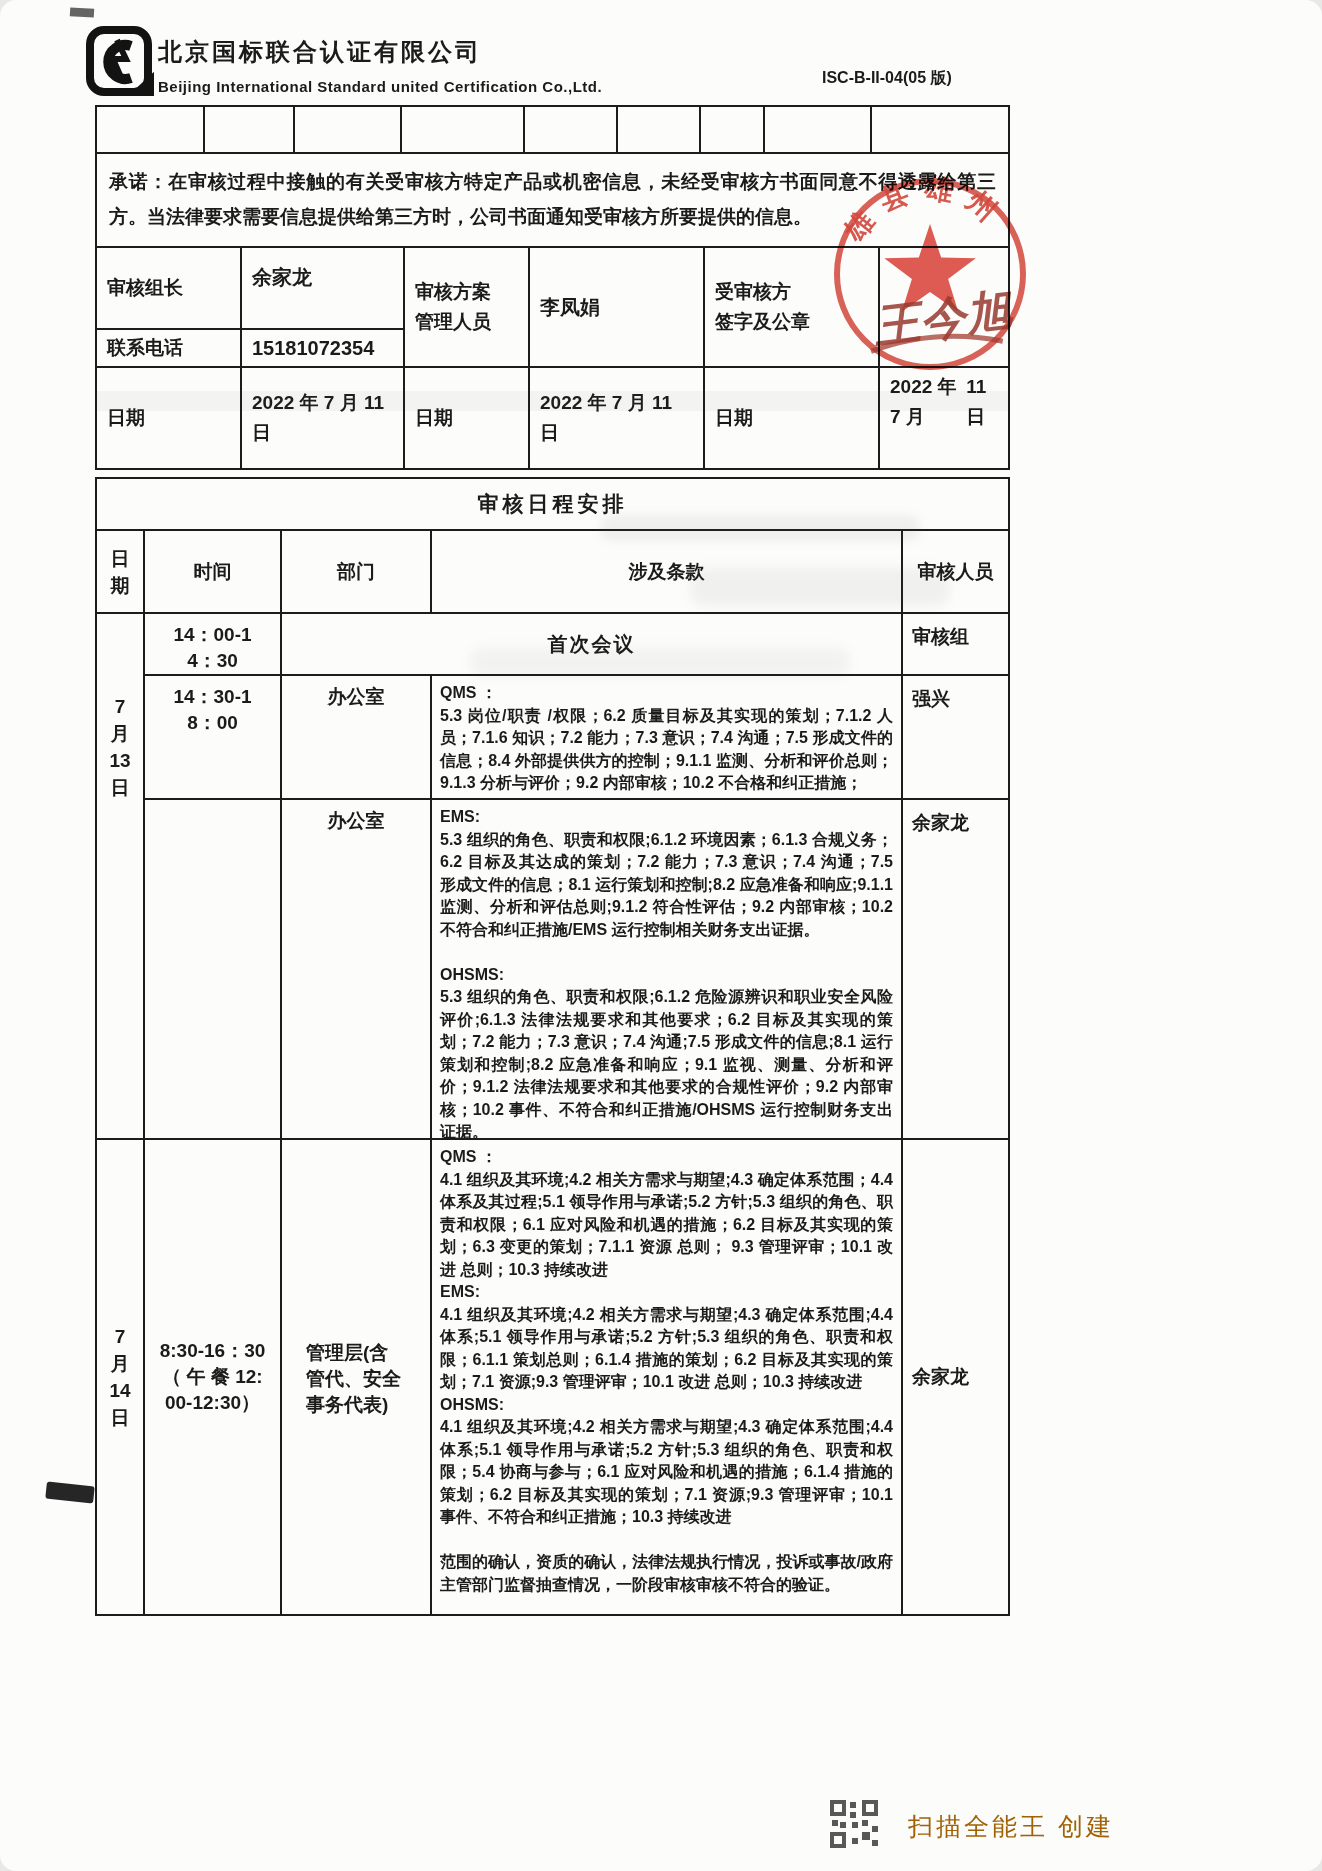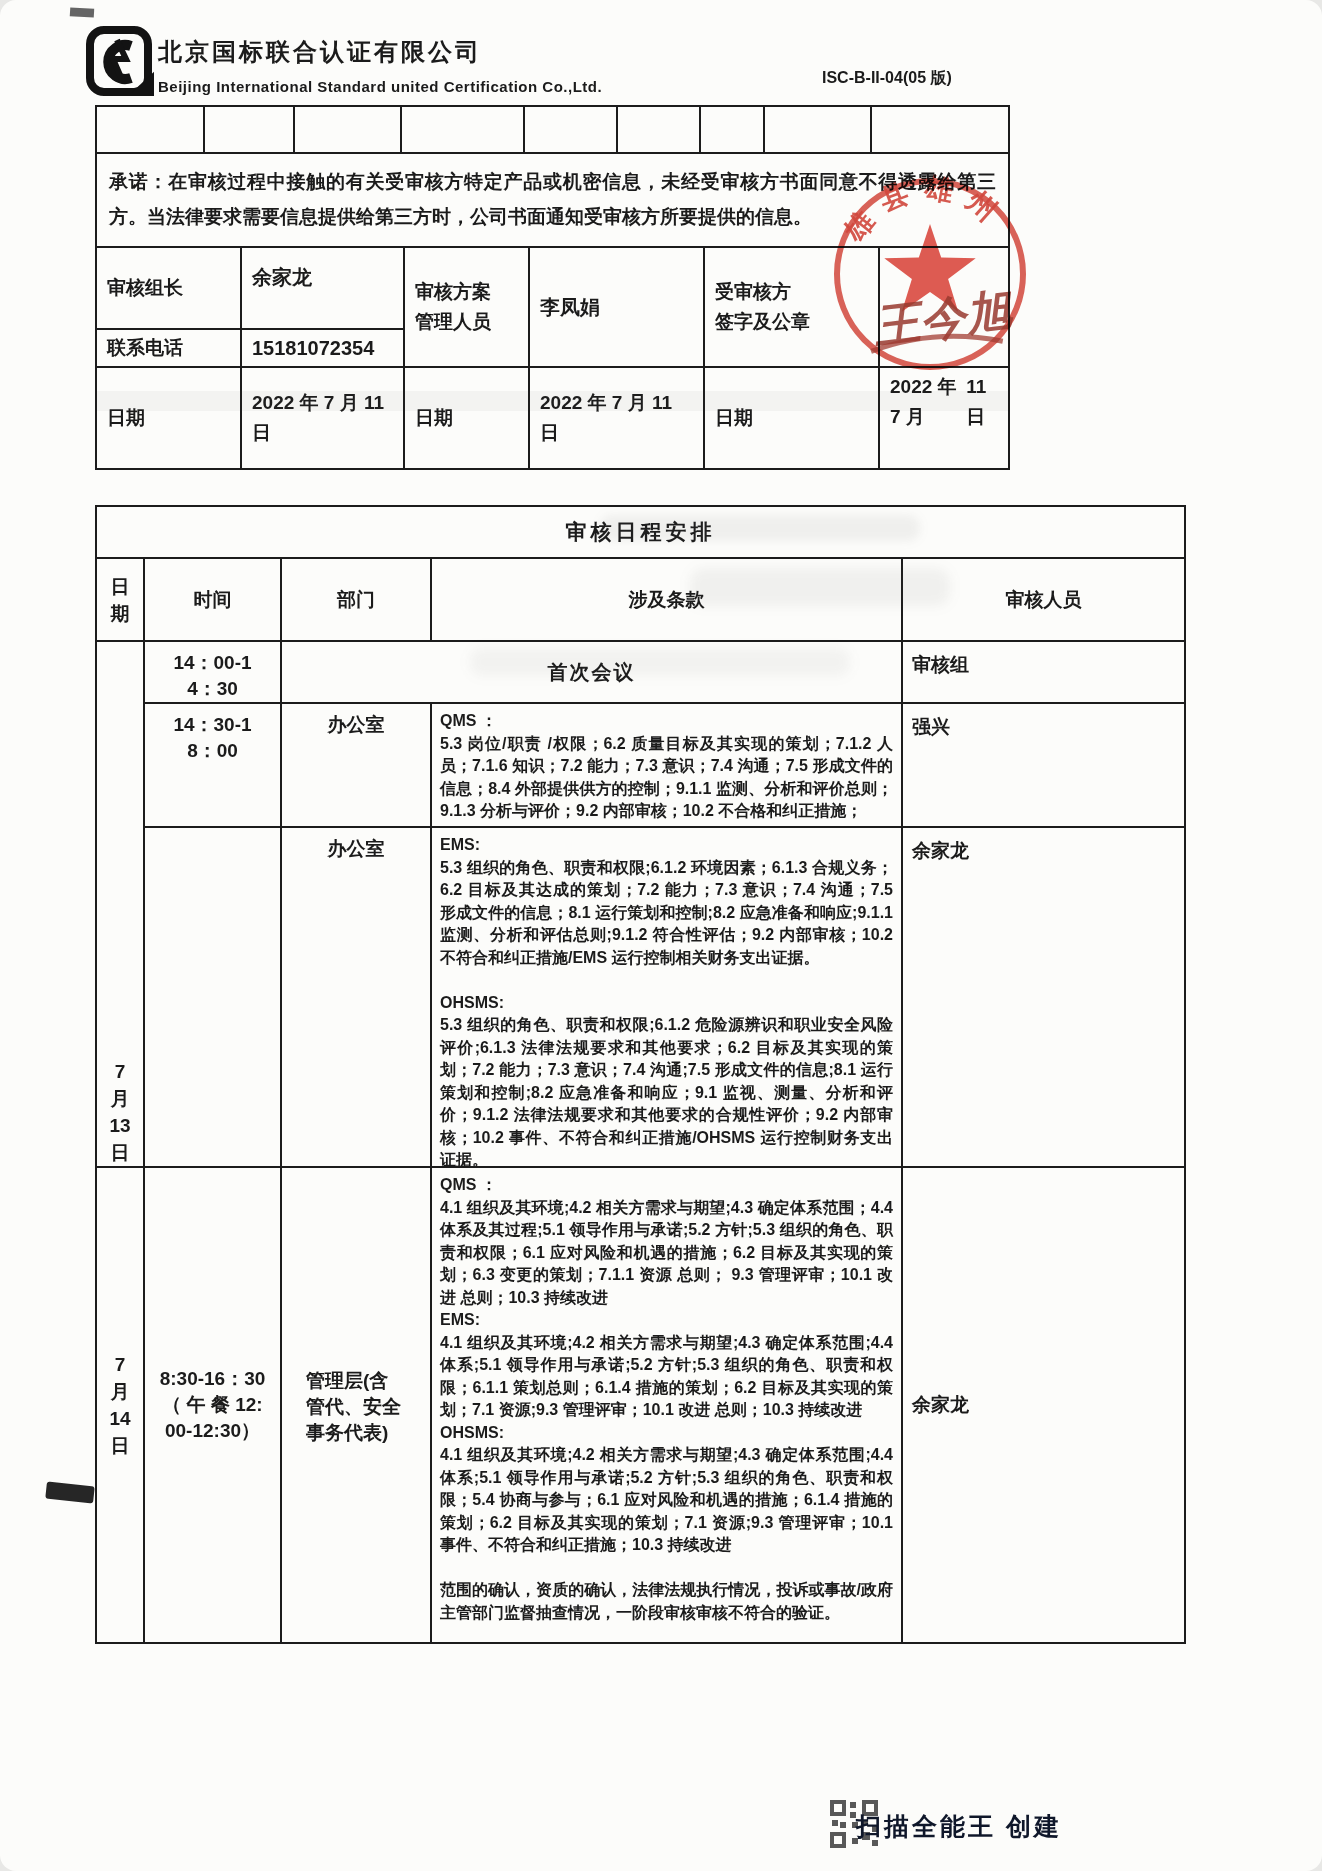--- a/index.html
+++ b/index.html
@@ -26,47 +26,47 @@
       display:flex;align-items:center;padding:4px 10px;font-size:19px;font-weight:700;line-height:30px;}
   .ig.no-r{border-right:none;}
   .ig.no-b{border-bottom:none;}
   .ig.span2{grid-row:span 2;}
   .ig.datecell3{flex-direction:row;align-items:flex-start;justify-content:space-around;}
 
   
   .stamp{left:822px;top:158px;width:220px;height:240px;mix-blend-mode:multiply;opacity:.9;pointer-events:none;}
 
   
-  .sched{left:95px;top:505px;width:1091px;border:2px solid #1c1c1c;box-sizing:border-box;}
+  .sched{left:95px;top:477px;width:915px;border:2px solid #1c1c1c;box-sizing:border-box;}
   .sched-title{height:50px;border-bottom:2px solid #1c1c1c;display:flex;align-items:center;justify-content:center;
                font-size:21px;font-weight:700;letter-spacing:4px;}
   .sched-grid{display:grid;grid-template-columns:48px 137px 150px 471px 1fr;
               grid-template-rows:83px 62px 124px 340px 474px;}
   .sc{border-right:2px solid #1c1c1c;border-bottom:2px solid #1c1c1c;box-sizing:border-box;overflow:hidden;
       font-weight:700;}
   .sc.no-r{border-right:none;}
   .sc.no-b{border-bottom:none;}
   .hc{display:flex;align-items:center;justify-content:center;font-size:19px;text-align:center;}
   .narrow{width:28px;margin:0 auto;word-break:break-all;text-align:center;line-height:27px;font-size:19px;}
   .datecol{display:flex;justify-content:center;}
-  .datecol.d13{align-items:flex-end;padding-top:48px;}
+  .datecol.d13{align-items:flex-start;padding-top:79px;}
   .datecol.d14{align-items:center;}
   .timecell{padding:8px 14px;text-align:center;word-break:break-all;font-size:19px;line-height:26px;}
   .timecell.vcenter{display:flex;align-items:center;justify-content:center;}
   .deptcell{padding-top:8px;text-align:center;font-size:19px;line-height:26px;}
   .deptcell .inner{width:100px;margin:0 auto;word-break:break-all;text-align:left;}
   .deptcell.vcenter{display:flex;align-items:center;justify-content:center;padding-top:4px;}
   .clausecell{padding:6px 8px;font-size:16px;line-height:22.5px;text-align:justify;white-space:pre-line;}
   .audcell{padding:10px 8px 0 9px;font-size:19px;}
   .audcell.vcenter{display:flex;align-items:center;padding-top:0;}
   .centercell{display:flex;align-items:center;justify-content:center;font-size:20px;letter-spacing:2px;}
 
   
   .wm-icon{left:828px;top:1798px;width:52px;height:52px;}
-  .wm-text{left:856px;top:1810px;font-size:25px;color:#0f172a;letter-spacing:3px;font-weight:700;}
+  .wm-text{left:908px;top:1810px;font-size:25px;color:#a16207;letter-spacing:3px;font-weight:400;}
 
   
   .art{position:absolute;pointer-events:none;}
   .art.m1{left:70px;top:8px;width:24px;height:9px;background:#333;opacity:.75;transform:rotate(3deg);}
   .art.m2{left:46px;top:1484px;width:48px;height:17px;background:#262626;border-radius:3px;transform:rotate(6deg);}
   .art.band{left:97px;top:391px;width:911px;height:20px;background:rgba(70,70,70,.05);}
   .art.s1{left:600px;top:515px;width:320px;height:26px;background:rgba(90,90,90,.08);filter:blur(5px);border-radius:12px;}
   .art.s2{left:690px;top:568px;width:260px;height:38px;background:rgba(90,90,90,.07);filter:blur(6px);border-radius:14px;}
   .art.s3{left:470px;top:648px;width:380px;height:28px;background:rgba(90,90,90,.06);filter:blur(6px);border-radius:12px;}
 </style>

